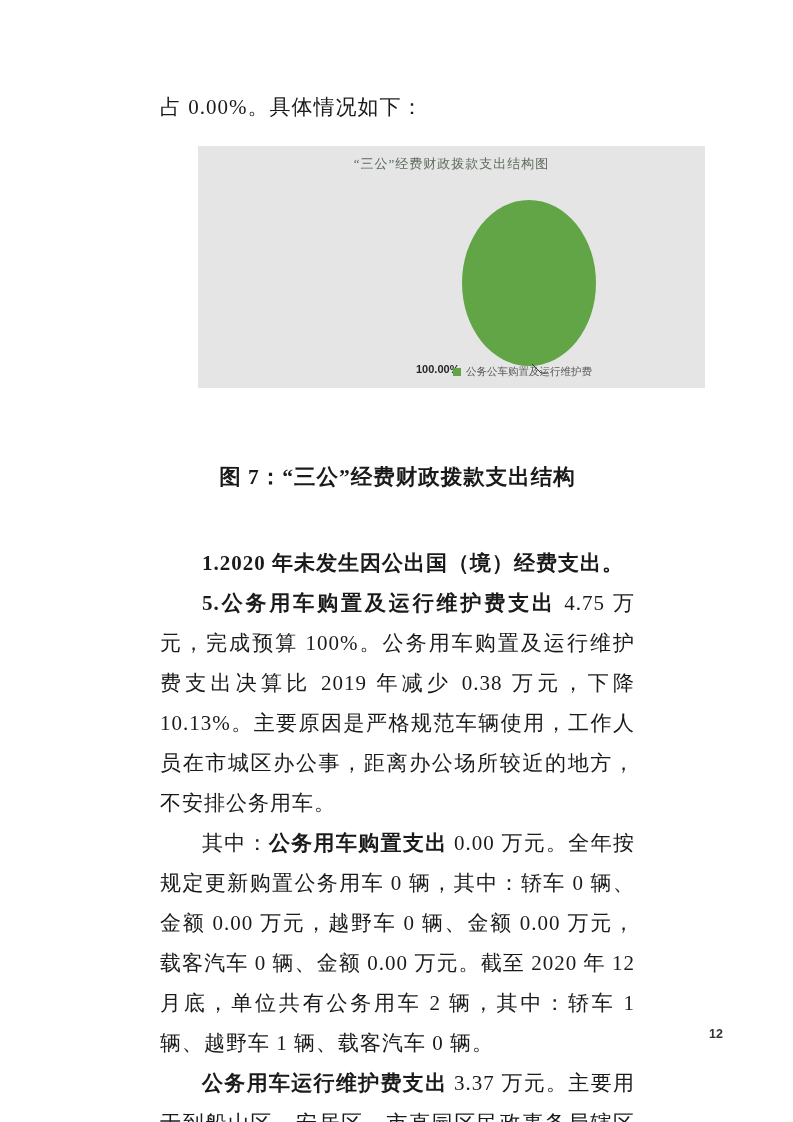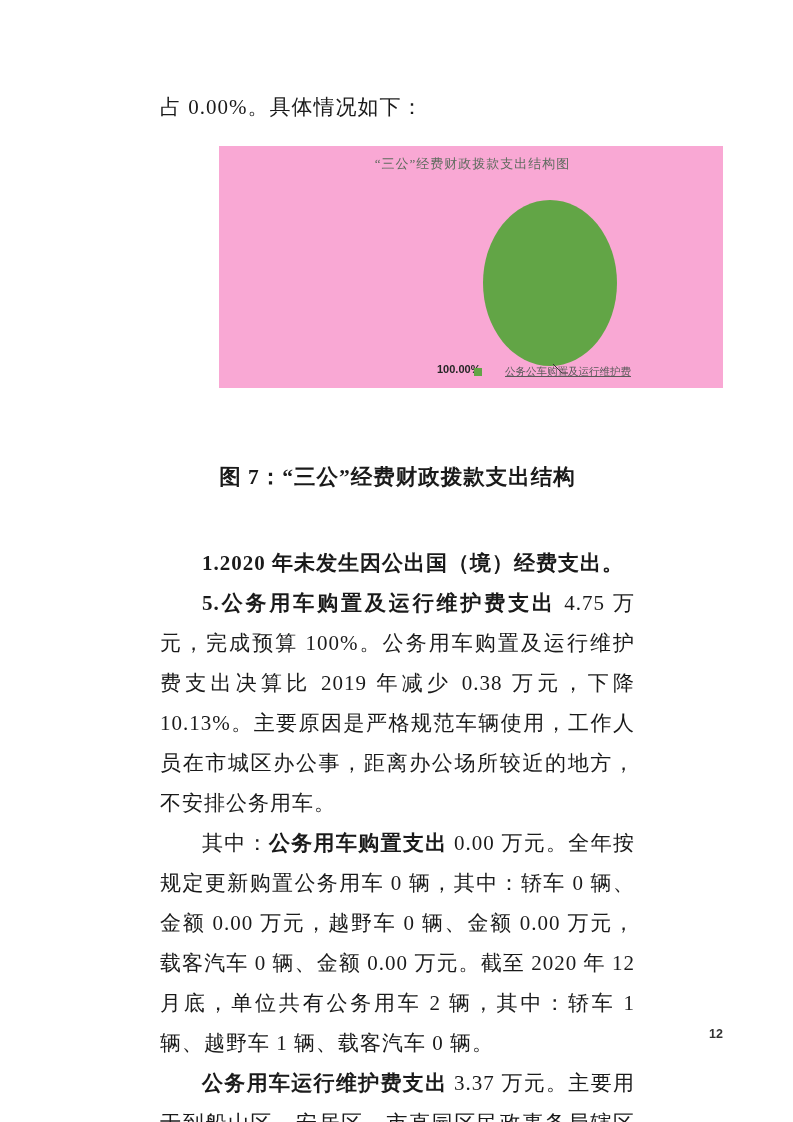--- a/index.html
+++ b/index.html
@@ -48,24 +48,23 @@
     font-size: 11px;
     font-weight: 600;
     color: #262626;
   }
   .chart-legend {
     position: absolute;
     left: 255px;
     top: 219px;
     display: flex;
     align-items: center;
-    gap: 23px;
+    gap: 5px;
     font-size: 10.5px;
     color: #595959;
-    text-decoration: underline;
   }
   .legend-swatch {
     width: 8px;
     height: 8px;
     display: inline-block;
     flex: 0 0 auto;
   }
   .figure-caption {
     position: absolute;
     top: 462px;
@@ -100,21 +99,21 @@
     color: #333333;
   }
 </style>
 </head>
 <body>
 
 <div class="page">
 
   <p class="intro">占 0.00%。具体情况如下：</p>
 
-  <figure class="chart-figure" style="background: #f9a8d4; margin-left: 21px;">
+  <figure class="chart-figure" style="background: #e5e5e5;">
     <svg class="pie-svg" width="507" height="242" viewBox="0 0 507 242">
       <ellipse id="pie-ellipse" cx="331" cy="137" rx="67" ry="83" fill="#62a546"></ellipse>
       <polyline points="334,218 343,227 349,227" fill="none" stroke="#333333" stroke-width="1"></polyline>
     </svg>
     <div class="chart-title">“三公”经费财政拨款支出结构图</div>
     <span class="pie-data-label">100.00%</span>
     <div class="chart-legend">
       <span class="legend-swatch" id="legend-swatch" style="background: rgb(98, 165, 70);"></span>
       <span>公务公车购置及运行维护费</span>
     </div>

